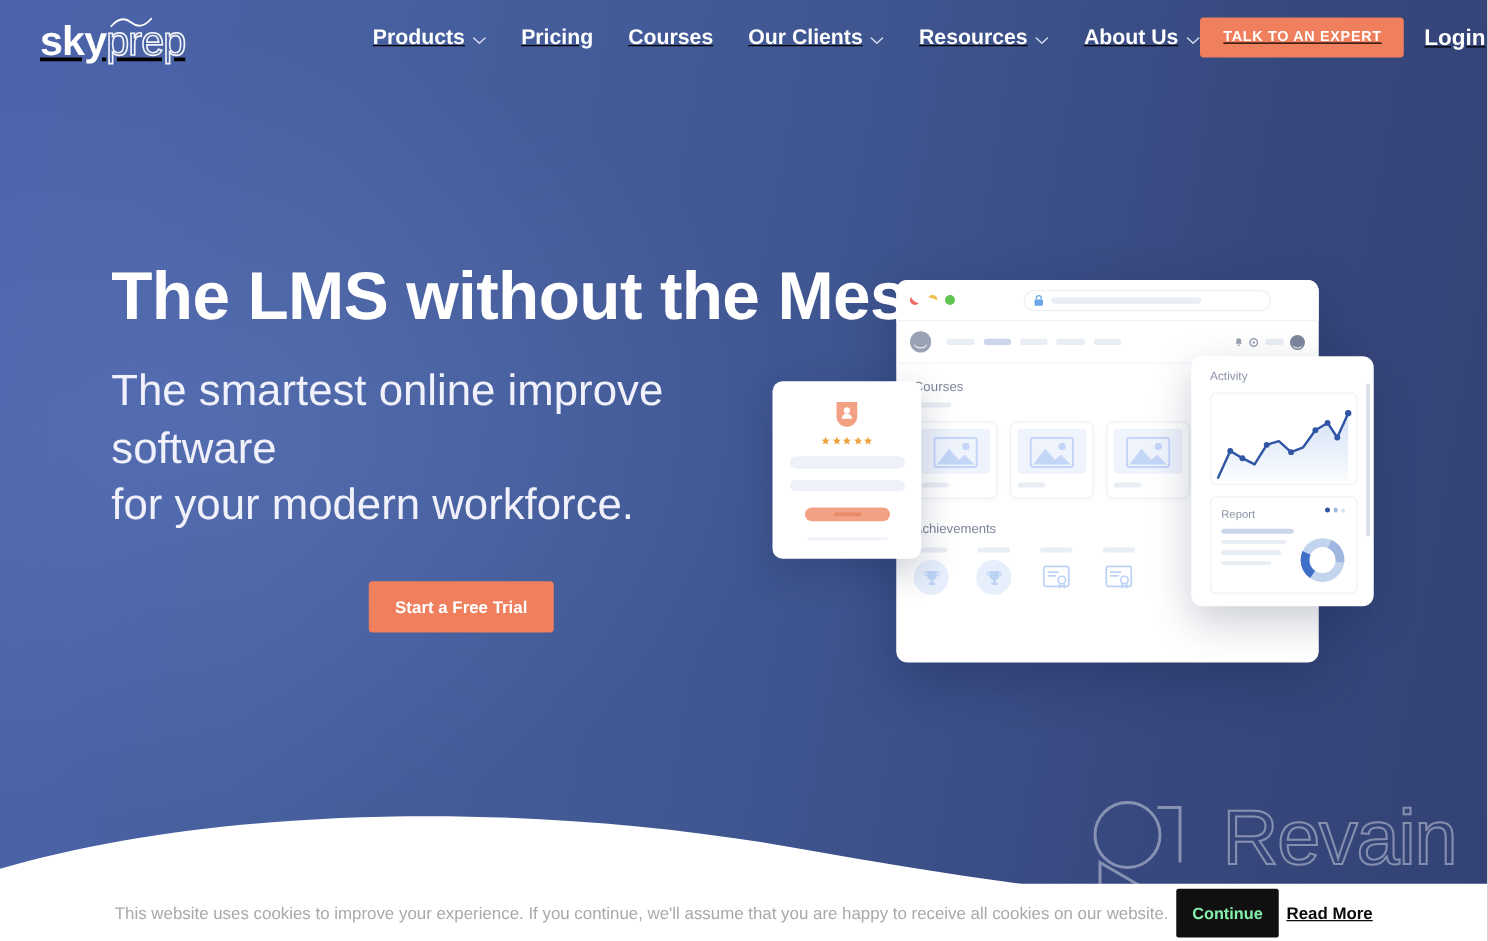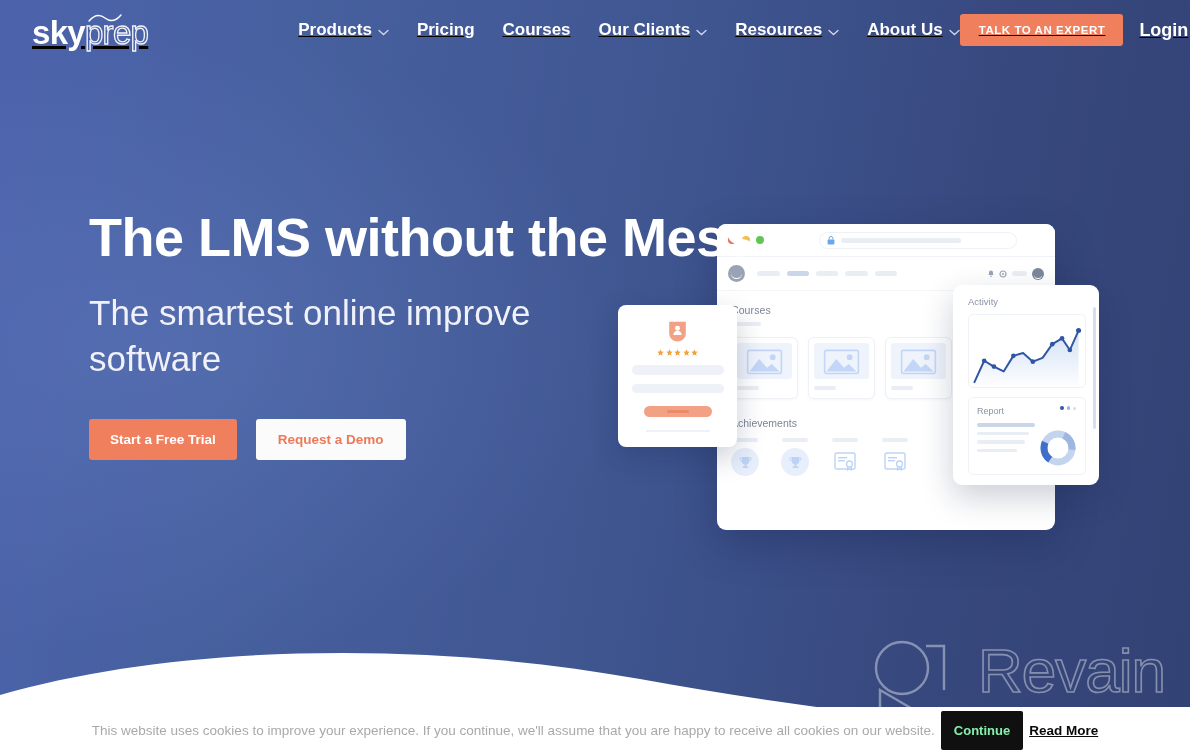--- a/index.html
+++ b/index.html
@@ -108,20 +108,21 @@
     color: #f0f1fa;
     font-size: 35px;
     font-weight: 400;
     line-height: 1.3;
     margin-top: 24px;
   }
   .cta-row {
     display: flex; align-items: center;
     gap: 19px;
     margin-top: 38px;
+    flex-direction: column;
   }
   .btn-trial {
     background: #f07f5e;
     color: #ffffff;
     font-size: 13.5px; font-weight: 700;
     padding: 13px 21px;
     border: none; border-radius: 3px;
     cursor: pointer;
   }
   .btn-demo {
@@ -410,24 +411,24 @@
     <div class="header-right">
       <button class="btn-expert">TALK TO AN EXPERT</button>
       <span class="login">Login</span>
     </div>
   </div>
 
   <div class="hero">
     <h1>The LMS without the Mess</h1>
     <h2>
       <span>The smartest online improve software</span><br>
+      <span>for your modern workforce.</span>
     </h2>
     <div class="cta-row">
       <button class="btn-trial">Start a Free Trial</button>
-      <button class="btn-demo">Request a Demo</button>
     </div>
   </div>
 
   <div class="illus">
 
     <div class="browser">
       <div class="browser-bar">
         <div class="dots">
           <span class="dot r"></span>
           <span class="dot y"></span>

